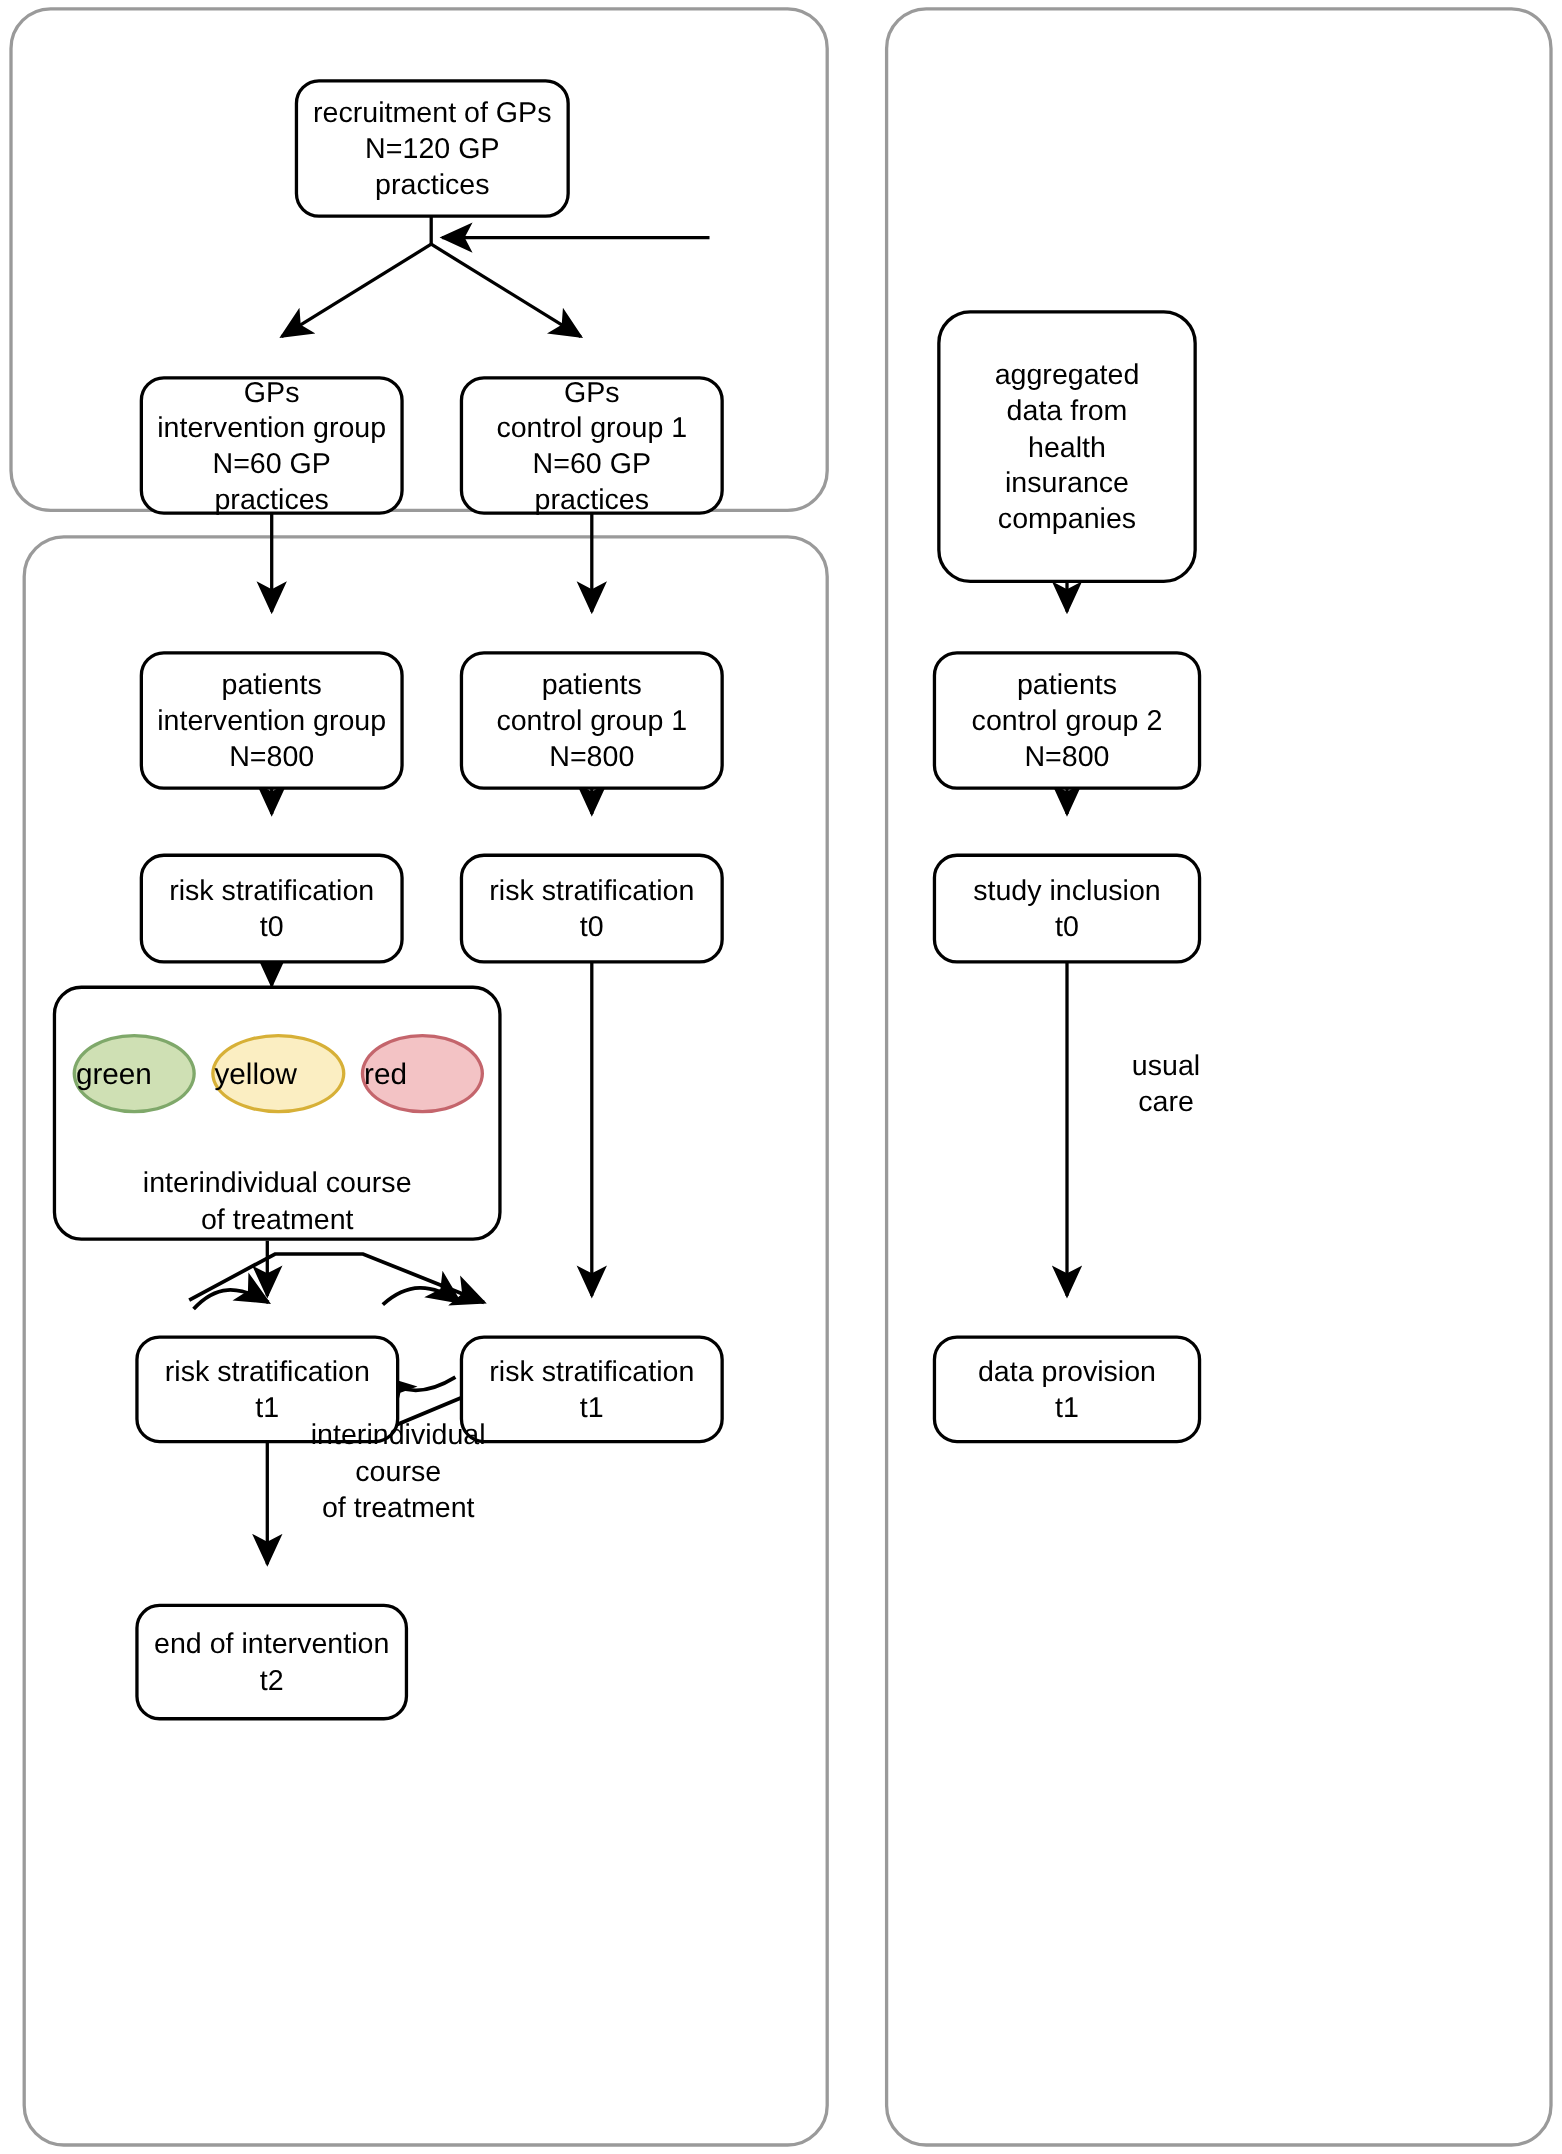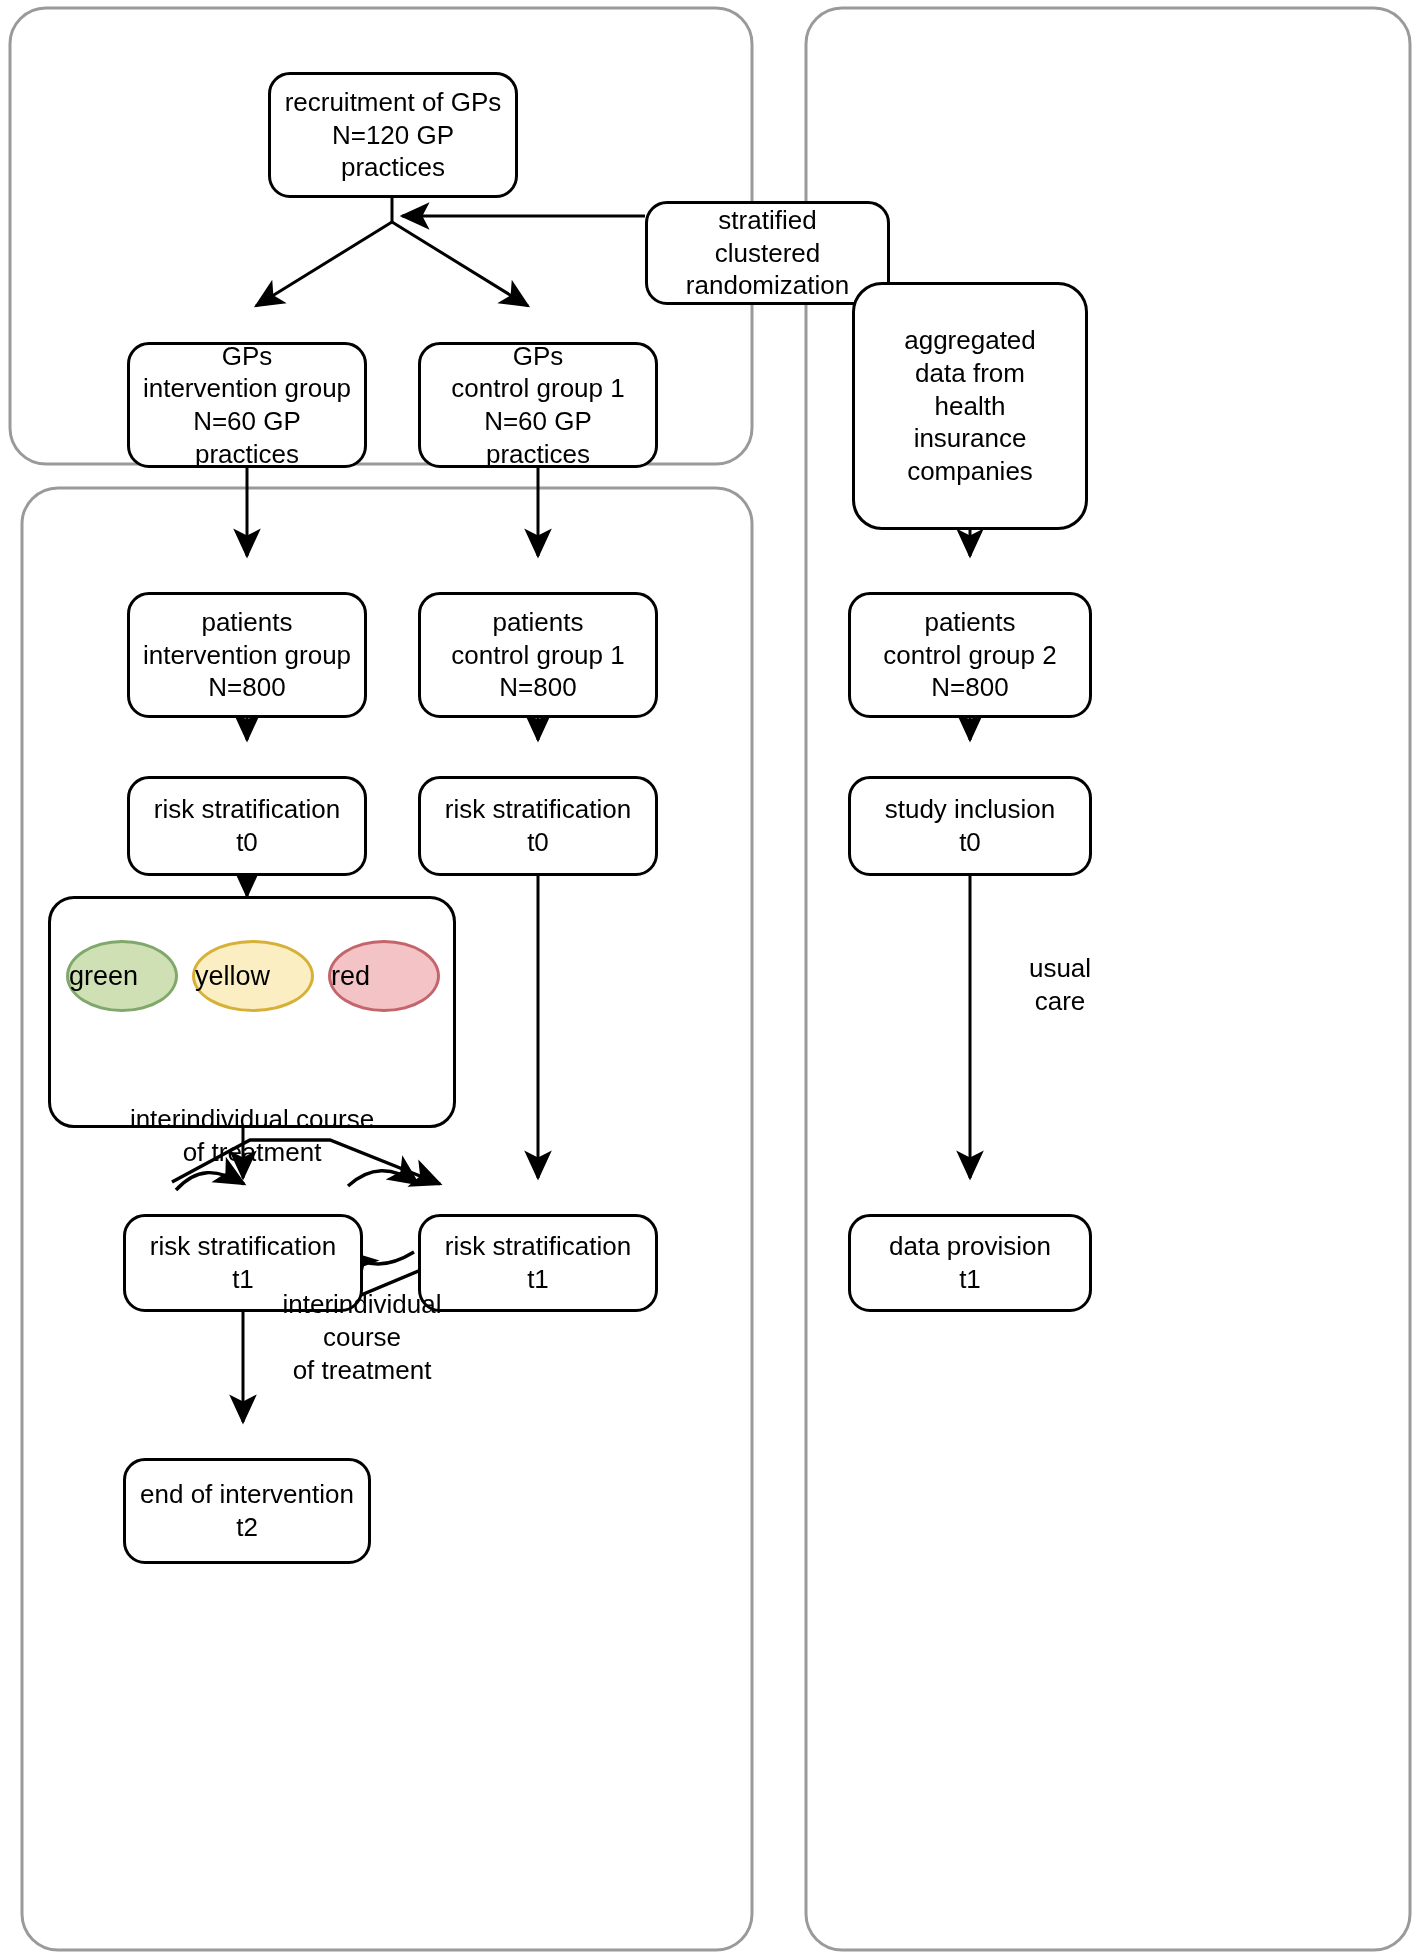--- a/index.html
+++ b/index.html
@@ -143,25 +143,20 @@
     <path d="M970,682 L970,740" stroke="#000" stroke-width="3" fill="none" marker-end="url(#arrow)"></path>
 
     <path d="M970,840 L970,1178" stroke="#000" stroke-width="3" fill="none" marker-end="url(#arrow)"></path>
   </svg>
 
   <div class="node" style="left:268px; top:36px; width:250px; height:126px;">
     <span>recruitment of GPs
 N=120 GP practices</span>
   </div>
 
-  <div class="node" style="left:645px; top:165px; width:245px; height:104px;">
-    <span>stratified
-clustered
-randomization</span>
-  </div>
 
   <div class="node" style="left:127px; top:306px; width:240px; height:126px;">
     <span>GPs
 intervention group
 N=60 GP practices</span>
   </div>
 
   <div class="node" style="left:418px; top:306px; width:240px; height:126px;">
     <span>GPs
 control group 1
@@ -184,21 +179,21 @@
     <span>risk stratification
 t0</span>
   </div>
 
   <div class="node" style="left:418px; top:740px; width:240px; height:100px;">
     <span>risk stratification
 t0</span>
   </div>
 
   <div class="course-box" style="left:48px; top:896px; width:408px; height:232px;">
-    <div class="course-caption" style="left:0; top:160px;margin-top:44px;">interindividual course
+    <div class="course-caption" style="left:0; top:160px;">interindividual course
 of treatment</div>
   </div>
 
   <div class="ell" style="left:68px; top:1182px; width:110px; height:0;"></div>
 
   <div class="ell" style="left:66px; top:940px; width:112px; height:72px;
               background:#cfe0b4; border:3px solid #7fa86a;">
     <span>green</span>
   </div>
 

